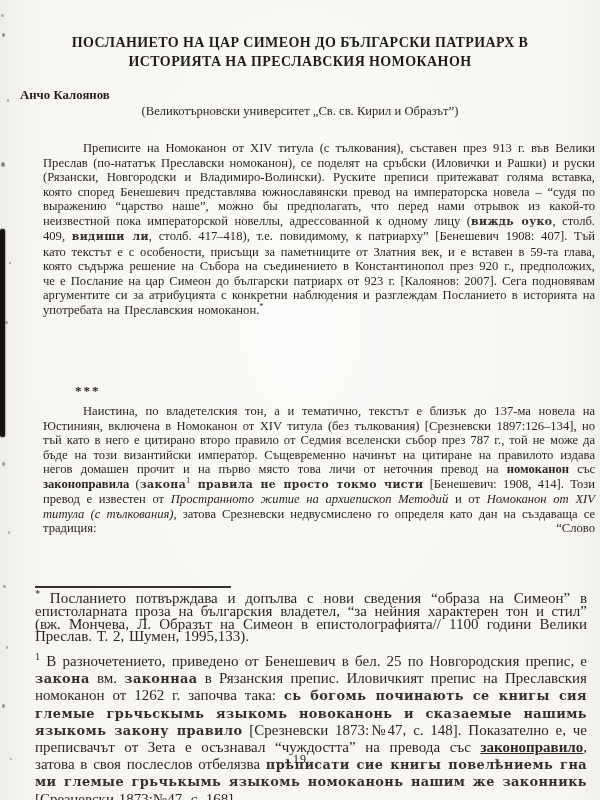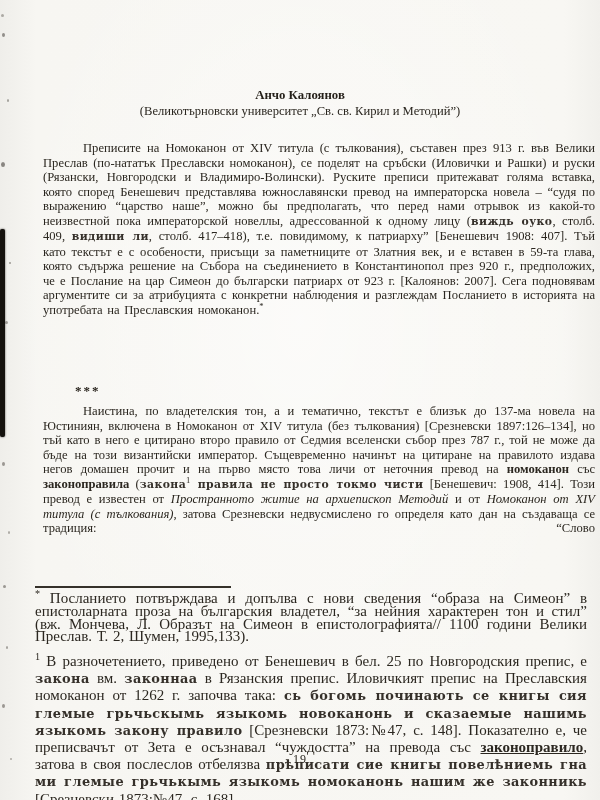--- a/index.html
+++ b/index.html
@@ -16,21 +16,21 @@
     color:#29261f;
   }
   .title{
     position:absolute;top:34px;left:20px;width:560px;
     margin:0;text-align:center;
     font-size:14px;line-height:18.5px;font-weight:bold;
     letter-spacing:0.4px;color:#201d17;
   }
   .author{
     position:absolute;top:88px;left:20px;width:560px;
-    text-align:center;font-size:12.8px;font-weight:bold;color:#241f18;
+    text-align:left;font-size:12.8px;font-weight:bold;color:#241f18;
   }
   .affiliation{
     position:absolute;top:104px;left:20px;width:560px;
     text-align:center;font-size:12.6px;color:#2b2720;
   }
   .body-text{
     position:absolute;left:35px;width:552px;margin:8px;
     font-size:12.6px;line-height:14.55px;
     text-align:justify;color:#2b2720;
     word-spacing:1.5px;
@@ -97,23 +97,27 @@
   <div class="speck s4"></div>
   <div class="speck s5"></div>
   <div class="speck s6"></div>
   <div class="speck s7"></div>
   <div class="speck s8"></div>
   <div class="speck s9"></div>
   <div class="speck s10"></div>
   <div class="speck s11"></div>
   <div class="speck s12"></div>
 
+  <h1 class="title">
+    <span>ПОСЛАНИЕТО НА ЦАР СИМЕОН ДО БЪЛГАРСКИ ПАТРИАРХ В</span><br>
+    <span>ИСТОРИЯТА НА ПРЕСЛАВСКИЯ НОМОКАНОН</span>
+  </h1>
 
   <div class="author">Анчо Калоянов</div>
-  <div class="affiliation">(Великотърновски университет „Св. св. Кирил и Методий”)</div>
+  <div class="affiliation">(Великотърновски университет „Св. св. Кирил и Образът”)</div>
 
   <p class="body-text para1"><span>Преписите на Номоканон от XIV титула (с тълкования), съставен през 913 г. във Велики Преслав (по-нататък Преславски номоканон), се поделят на сръбски (Иловички и Рашки) и руски (Рязански, Новгородски и Владимиро-Волински). Руските преписи притежават голяма вставка, която според Бенешевич представлява южнославянски превод на императорска новела – “судя по выражению “царство наше”, можно бы предполагать, что перед нами отрывок из какой-то неизвестной пока императорской новеллы, адрессованной к одному лицу (</span><span class="seg-ocs">виждь оуко</span><span>, столб. 409, </span><span class="seg-ocs">видиши ли</span><span>, столб. 417–418), т.е. повидимому, к патриарху” [Бенешевич 1908: 407]. Тъй като текстът е с особености, присъщи за паметниците от Златния век, и е вставен в 59-та глава, която съдържа решение на Събора на съединението в Константинопол през 920 г., предположих, че е Послание на цар Симеон до български патриарх от 923 г. [Калоянов: 2007]. Сега подновявам аргументите си за атрибуцията с конкретни наблюдения и разглеждам Посланието в историята на употребата на Преславския номоканон.</span><span class="seg-sup">*</span></p>
 
   <div class="divider">***</div>
 
   <p class="body-text para2"><span>Наистина, по владетелския тон, а и тематично, текстът е близък до 137-ма новела на Юстиниян, включена в Номоканон от XIV титула (без тълкования) [Срезневски 1897:126–134], но тъй като в него е цитирано второ правило от Седмия вселенски събор през 787 г., той не може да бъде на този византийски император. Същевременно начинът на цитиране на правилото издава негов домашен прочит и на първо място това личи от неточния превод на </span><span class="seg-b">номоканон</span><span> със </span><span class="seg-b">законоправила</span><span> (</span><span class="seg-ocs">закона</span><span class="seg-sup">1</span><span class="seg-ocs"> правила не просто токмо чисти</span><span> [Бенешевич: 1908, 414]. Този превод е известен от </span><span class="seg-i">Пространното житие на архиепископ Методий</span><span> и от </span><span class="seg-i">Номоканон от XIV титула (с тълкования)</span><span>, затова Срезневски недвусмислено го определя като дан на създаваща се традиция: “Слово</span></p>
 
   <div class="fnsep"></div>
 
   <p class="fn fn-star"><span class="seg-sup">*</span><span> Посланието потвърждава и допълва с нови сведения “образа на Симеон” в епистоларната проза на българския владетел, “за нейния характерен тон и стил” (вж. Мончева, Л.  Образът на Симеон в епистолографията// 1100 години Велики Преслав. Т. 2, Шумен, 1995,133).</span></p>

